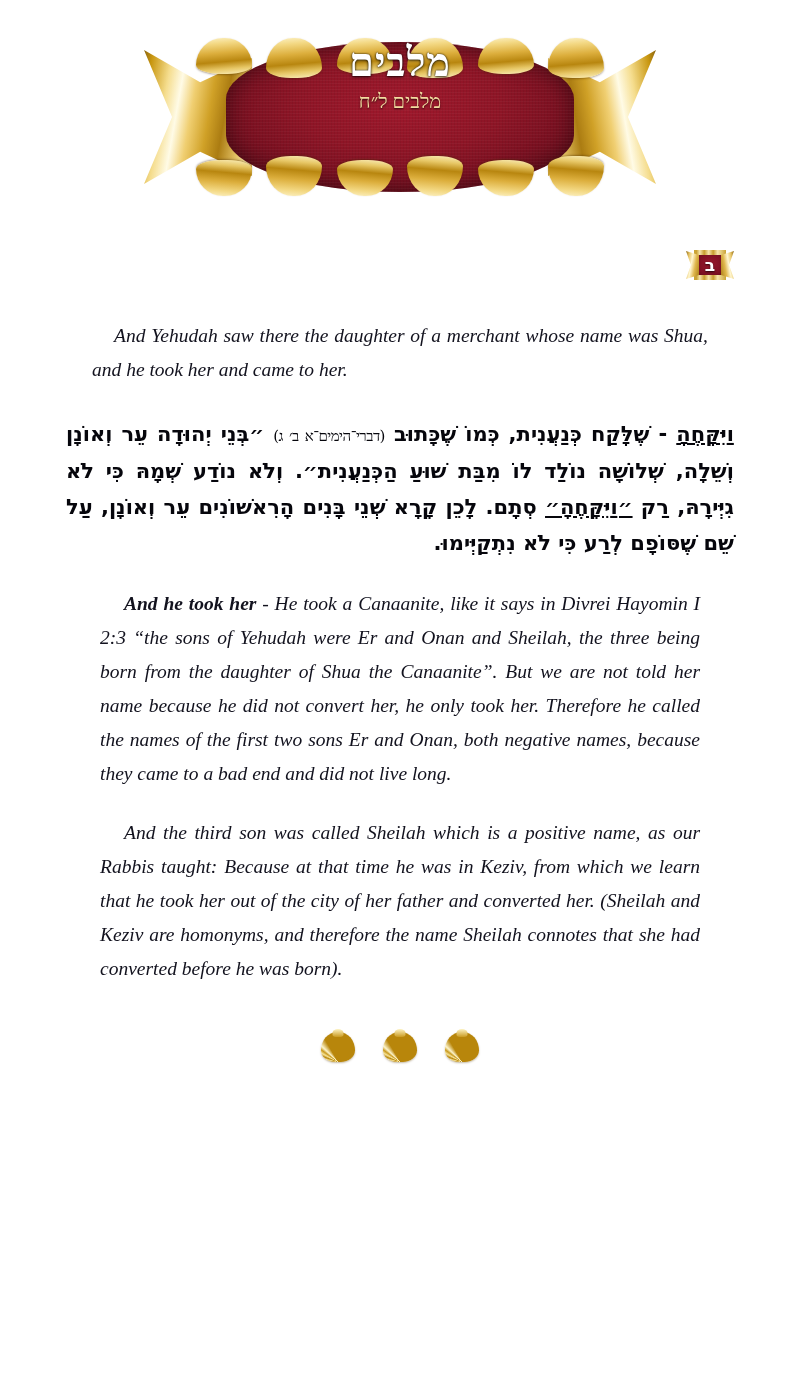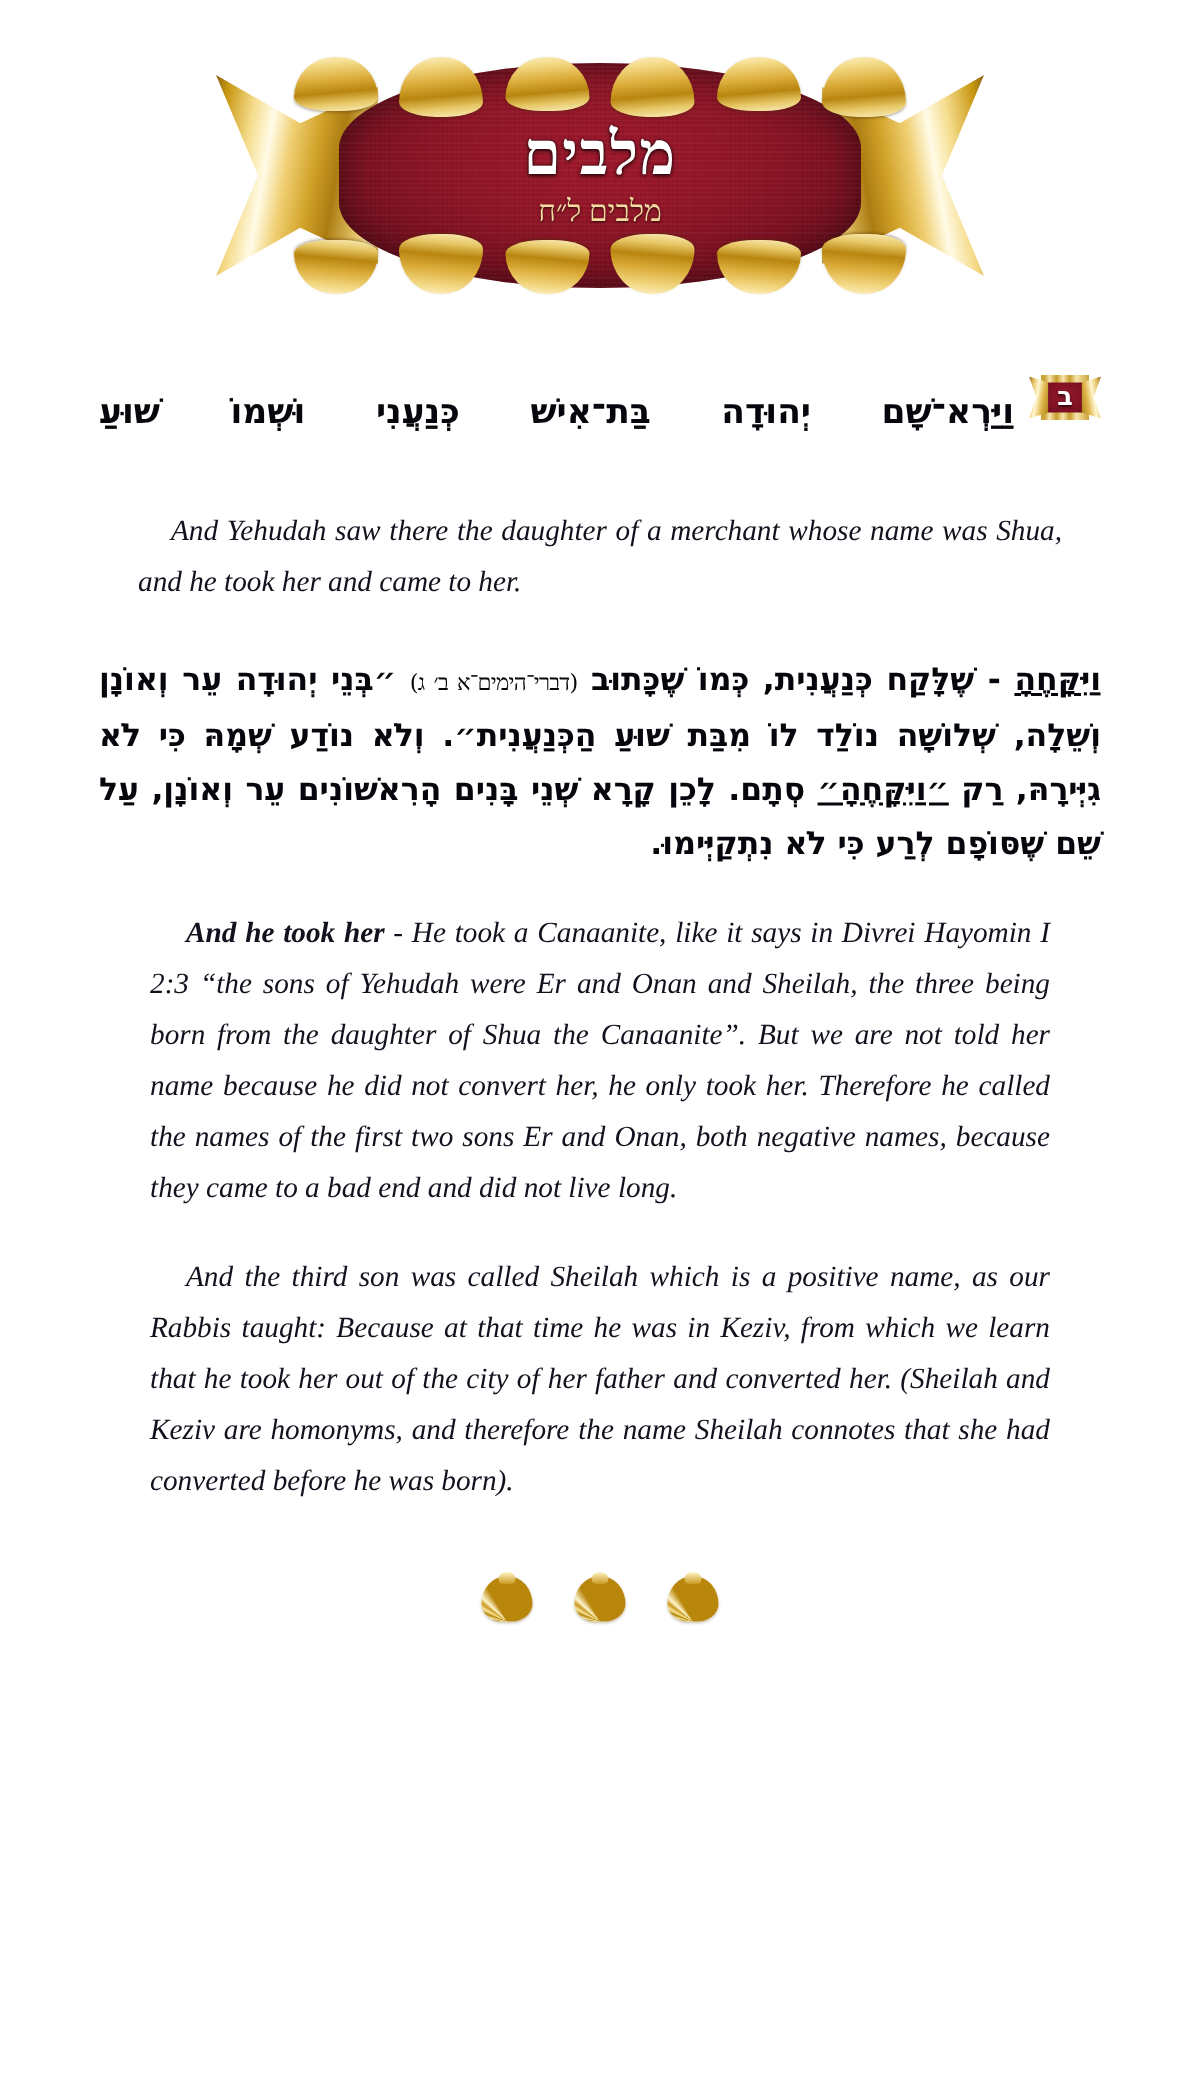--- a/index.html
+++ b/index.html
@@ -116,21 +116,21 @@
     box-shadow: 0 1px 2px rgba(70,40,0,.4);
   }
   .loop:nth-child(odd) { height: 36px; }
 
   .banner-text {
     position: absolute;
     inset: 0;
     display: flex;
     flex-direction: column;
     align-items: center;
-    justify-content: center;
+    justify-content: flex-start;
     z-index: 4;
     direction: rtl;
   }
   .banner-title {
     font-size: 40px;
     font-weight: bold;
     color: #ffffff;
     letter-spacing: 1px;
     text-shadow: 0 1px 3px rgba(0,0,0,.65), 0 0 2px rgba(0,0,0,.8);
     line-height: 1.05;
@@ -219,21 +219,21 @@
   .eng {
     direction: ltr;
     text-align: justify;
     font-style: italic;
     font-size: 19.5px;
     line-height: 1.74;
     color: #12121e;
     font-family: "Liberation Serif", "DejaVu Serif", serif;
   }
   .eng.translation {
-    margin-top: 44px;
+    margin-top: 26px;
     padding: 0 26px;
     text-indent: 22px;
   }
   .eng.commentary {
     margin-top: 26px;
     padding: 0 34px;
     text-indent: 24px;
   }
   .eng .headword {
     font-weight: bold;
@@ -349,21 +349,21 @@
   <div class="content">
 
     <div class="verse-block">
       <span class="verse-badge">
         <span class="vb-body"></span>
         <span class="vb-edge t"></span>
         <span class="vb-edge b"></span>
         <span class="vb-curl l"></span>
         <span class="vb-curl r"></span>
         <span class="vb-num">ב</span>
-      </span><span>וַיַּרְא־שָׁם יְהוּדָה בַּת־אִישׁ כְּנַעֲנִי וּשְׁמוֹ שׁוּעַ</span>
+      </span>
     </div>
 
     <p class="eng translation">And Yehudah saw there the daughter of a merchant whose name was Shua, and he took her and came to her.</p>
 
     <p class="heb">
       <span class="lemma">וַיִּקָּחֶהָ</span><span> - </span><span>שֶׁלָּקַח כְּנַעֲנִית, כְּמוֹ שֶׁכָּתוּב </span><span class="source">(דברי־הימים־א ב׳ ג)</span><span> ״בְּנֵי יְהוּדָה עֵר וְאוֹנָן וְשֵׁלָה, שְׁלוֹשָׁה נוֹלַד לוֹ מִבַּת שׁוּעַ הַכְּנַעֲנִית״. וְלֹא נוֹדַע שְׁמָהּ כִּי לֹא גִיְּירָהּ, רַק </span><span class="quoted">״וַיִּקָּחֶהָ״</span><span> סְתָם. לָכֵן קָרָא שְׁנֵי בָּנִים הָרִאשׁוֹנִים עֵר וְאוֹנָן, עַל שֵׁם שֶׁסּוֹפָם לְרַע כִּי לֹא נִתְקַיְּימוּ.</span>
     </p>
 
     <p class="eng commentary">
       <span class="headword">And he took her</span><span> - </span><span>He took a Canaanite, like it says in Divrei Hayomin  I  2:3 “the sons of Yehudah were Er and Onan and Sheilah, the three being born from the daughter of Shua the Canaanite”. But we are not told her name because he did not convert her, he only took her. Therefore he called the names of the first two sons Er and Onan, both negative names, because they came to a bad end and did not live long.</span>

